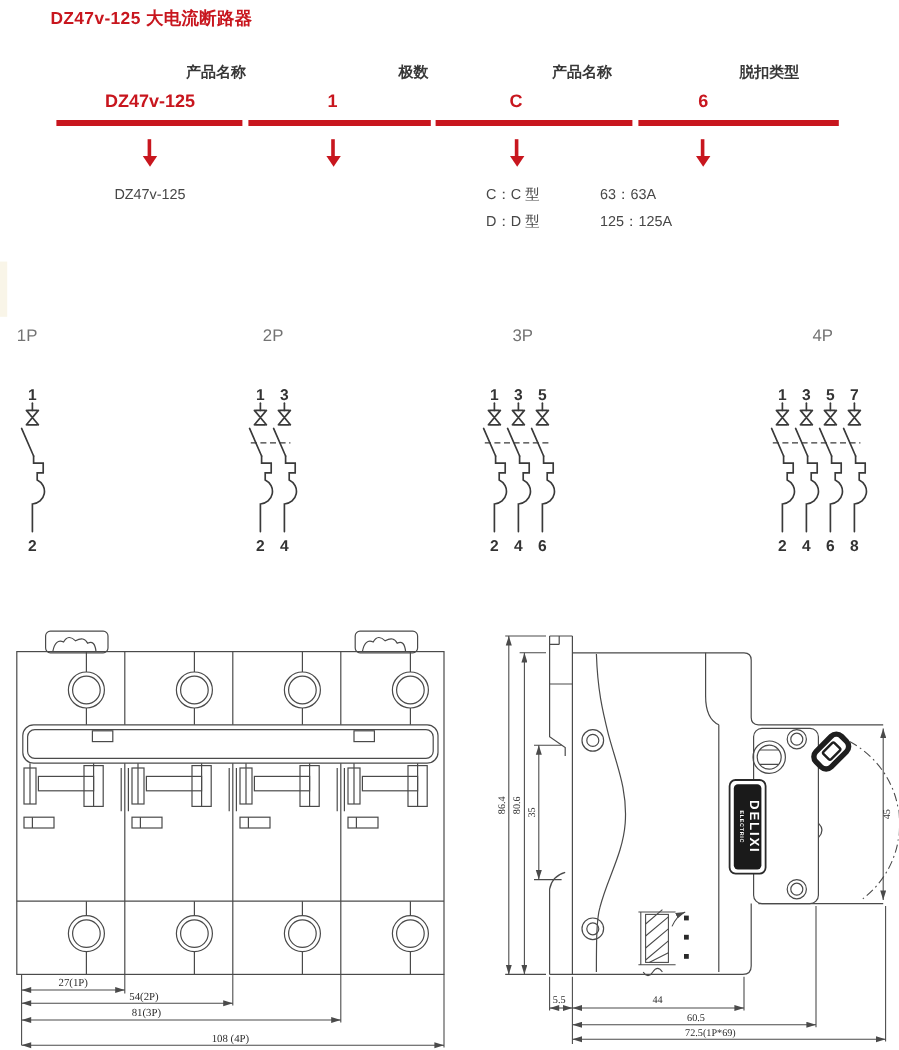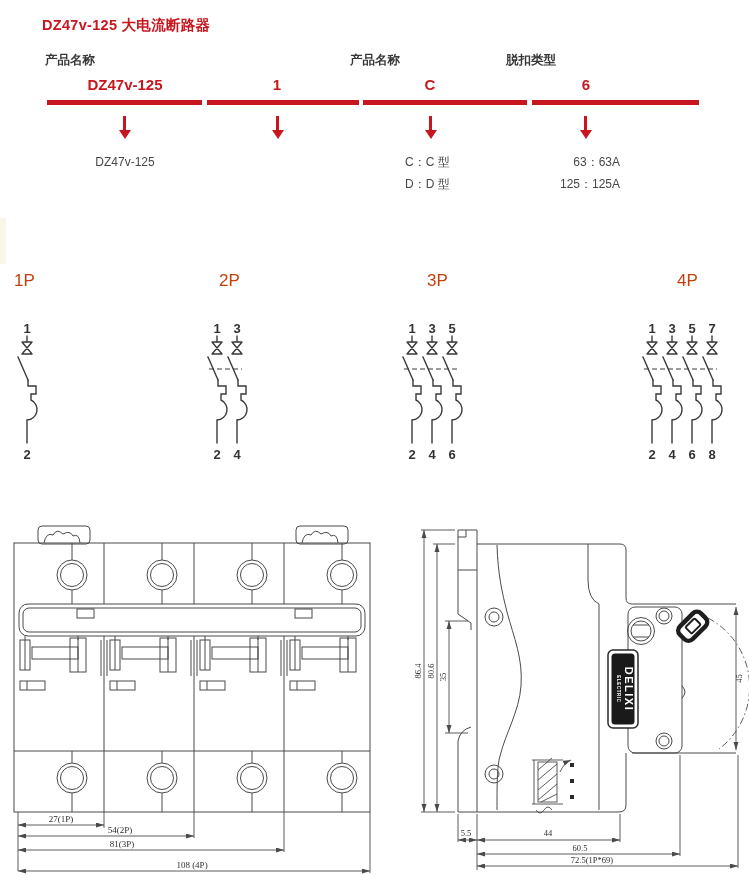--- a/index.html
+++ b/index.html
@@ -1,49 +1,50 @@
 <!DOCTYPE html>
 <html><head>
 <meta charset="utf-8">
 <style>
   html,body{margin:0;padding:0;background:#fff}
   #page{position:relative;width:749px;height:875px;background:#fff;overflow:hidden;
         font-family:"Liberation Sans","DejaVu Sans",sans-serif;color:#3c3c3c}
   .abs{position:absolute}
-  .title{left:42px;top:16px;font-size:14.5px;font-weight:600;color:#c8161e;letter-spacing:.3px}
-  .hdr{top:52px;width:160px;text-align:left;font-size:12.5px;font-weight:700;color:#383838}
+  .title{left:42px;top:6px;font-size:14.5px;font-weight:600;color:#c8161e;letter-spacing:.3px}
+  .hdr{top:52px;width:160px;text-align:right;font-size:12.5px;font-weight:700;color:#383838}
   .val{top:76px;width:160px;text-align:center;font-size:15px;font-weight:700;color:#c8161e}
   .bar{top:100px;height:5px;background:#c8161e}
   .dn-arrow{top:116px;width:15px}
   .dn-arrow .stem{width:3px;height:14px;background:#c8161e;margin:0 auto}
   .dn-arrow .head{width:0;height:0;border-left:6px solid transparent;border-right:6px solid transparent;
                   border-top:9px solid #c8161e;margin:0 auto}
   .opts{top:151px;font-size:12px;color:#474747;line-height:22px}
   .opts div{height:22px}
   .opt-center{text-align:center}
-  .opt-right{text-align:right}
-  .plabel{top:271px;font-size:17px;color:#c2410c}
+  .opt-right{text-align:left}
+  .plabel{top:271px;font-size:14px;color:#737373}
   .artifact{left:0;top:218px;width:6px;height:46px;background:#f8f2e2;opacity:.8}
   svg{position:absolute}
   svg text{font-family:"Liberation Sans","DejaVu Sans",sans-serif}
   .tnum{font-size:13px;font-weight:700;fill:#333}
   .dim{font-family:"Liberation Serif","DejaVu Serif",serif;font-size:9px;fill:#2e2e2e}
   .dim-s{font-family:"Liberation Serif","DejaVu Serif",serif;font-size:8.5px;fill:#2e2e2e}
   .brand{font-weight:700;font-size:11px;fill:#fff;letter-spacing:1.5px}
   .brand-sub{font-weight:700;font-size:4.5px;fill:#fff;letter-spacing:.6px}
 </style>
 </head>
 <body>
 
 <div id="page">
 
   <div class="abs title">DZ47v-125 大电流断路器</div>
   <div class="abs artifact"></div>
 
   <div class="abs hdr" style="left:45px">产品名称</div>
+  <div class="abs hdr" style="left:197px">极数</div>
   <div class="abs hdr" style="left:350px">产品名称</div>
   <div class="abs hdr" style="left:506px">脱扣类型</div>
 
   <div class="abs val" style="left:45px">DZ47v-125</div>
   <div class="abs val" style="left:197px">1</div>
   <div class="abs val" style="left:350px">C</div>
   <div class="abs val" style="left:506px">6</div>
 
   <div class="abs bar" style="left:47px;width:155px"></div>
   <div class="abs bar" style="left:207px;width:152px"></div>

